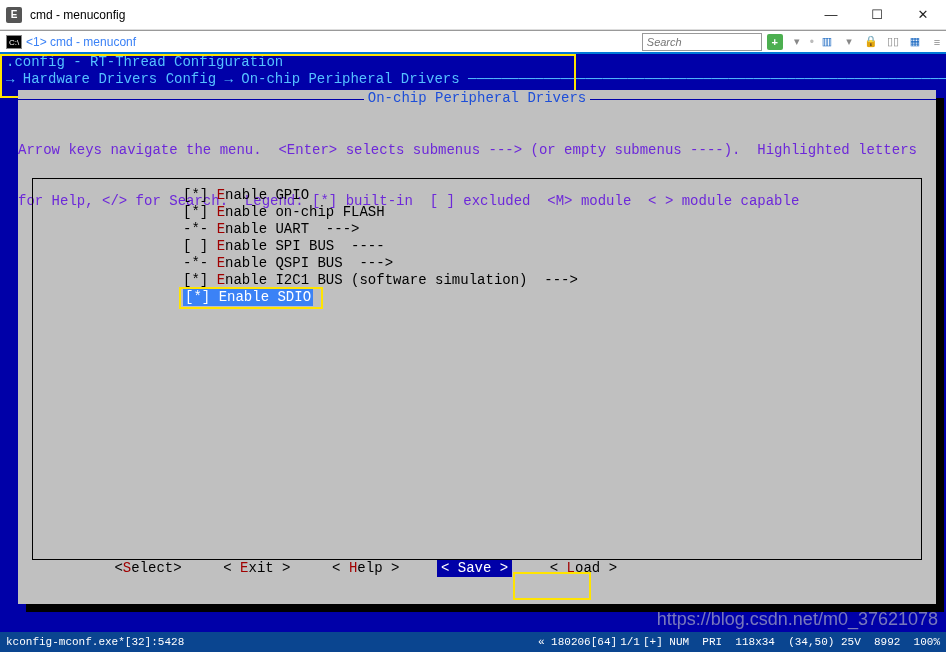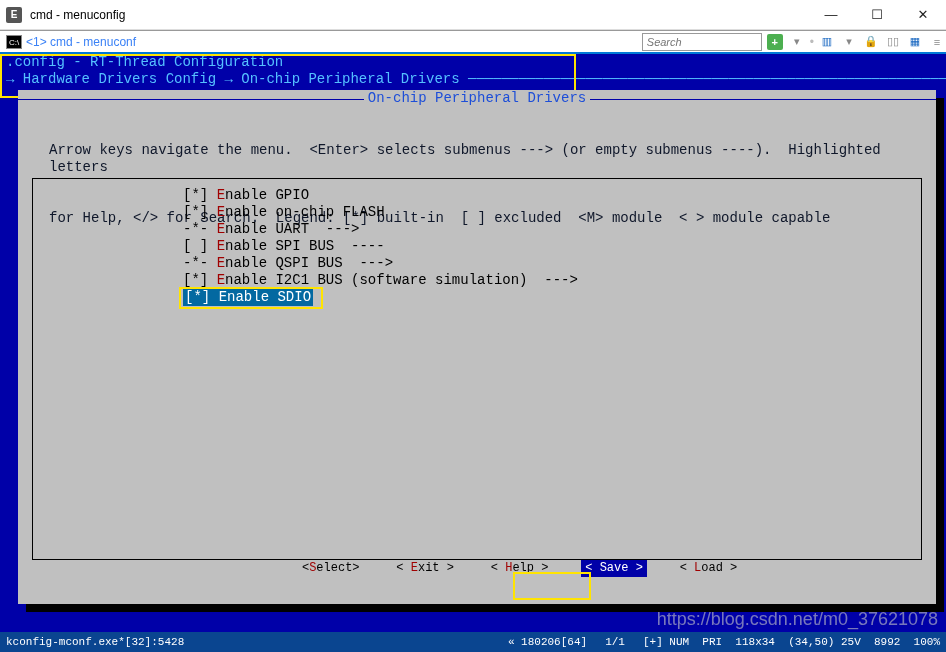--- a/index.html
+++ b/index.html
@@ -151,84 +151,84 @@
     border-top: 1px solid #0000a8;
   }
   .panel-title-row .title-span {
     position: relative;
     background: #c0c0c0;
     padding: 0 4px;
     z-index: 1;
   }
 
   .help-text {
-    padding: 0 31px;
+    padding: 0 0;
     font-size: 14px;
     line-height: 17px;
     white-space: pre-wrap;
-    color: #0f172a;
+    color: #6d28d9;
   }
 
   
   .list-box {
     position: absolute;
     left: 14px; right: 14px;
     top: 88px;
     bottom: 44px;
     border: 1px solid #000;
     padding-top: 8px;
   }
   .list-line {
     padding-left: 150px;
     white-space: pre;
     font-size: 14px;
     line-height: 17px;
   }
   .hotkey { color: #a00000; }
   .sel-line {
     display: inline-block;
-    background: #0369a1;
+    background: #3b82f6;
     color: #fff;
     padding: 0 2px;
   }
   .sel-line .hotkey { color: #fff; }
   .yellow-mark {
     position: absolute;
     border: 2px solid #ffe400;
     pointer-events: none;
   }
 
   
   .btn-row {
     position: absolute;
     left: 0; right: 0;
     bottom: 10px;
-    text-align: center;
+    text-align: left;
     white-space: pre;
-    font-size: 12px;
+    font-size: 14px;
     margin-left: 42px;
   }
   .mbtn { display: inline-block; padding: 0 4px; }
   .mbtn .ang { color: #000; }
   .mbtn .lt  { color: #a00000; }
   .mbtn-sel { background: #0000a8; color: #fff; }
   .mbtn-sel .ang, .mbtn-sel .lt { color: #fff; }
 
   
   .statusbar {
     position: absolute;
     left: 0; right: 0; bottom: 0;
     height: 20px;
     background: #0a4590;
     color: #fff;
     font-size: 11px;
     display: flex;
     align-items: center;
     padding: 0 6px;
-    gap: 18px;
+    gap: 3px;
   }
   .status-left { flex: 1; white-space: pre; }
   .status-seg { white-space: pre; }
 
   .watermark {
     position: absolute;
     right: 8px;
     bottom: 22px;
     color: rgba(200,200,200,0.6);
     font-size: 18px;

